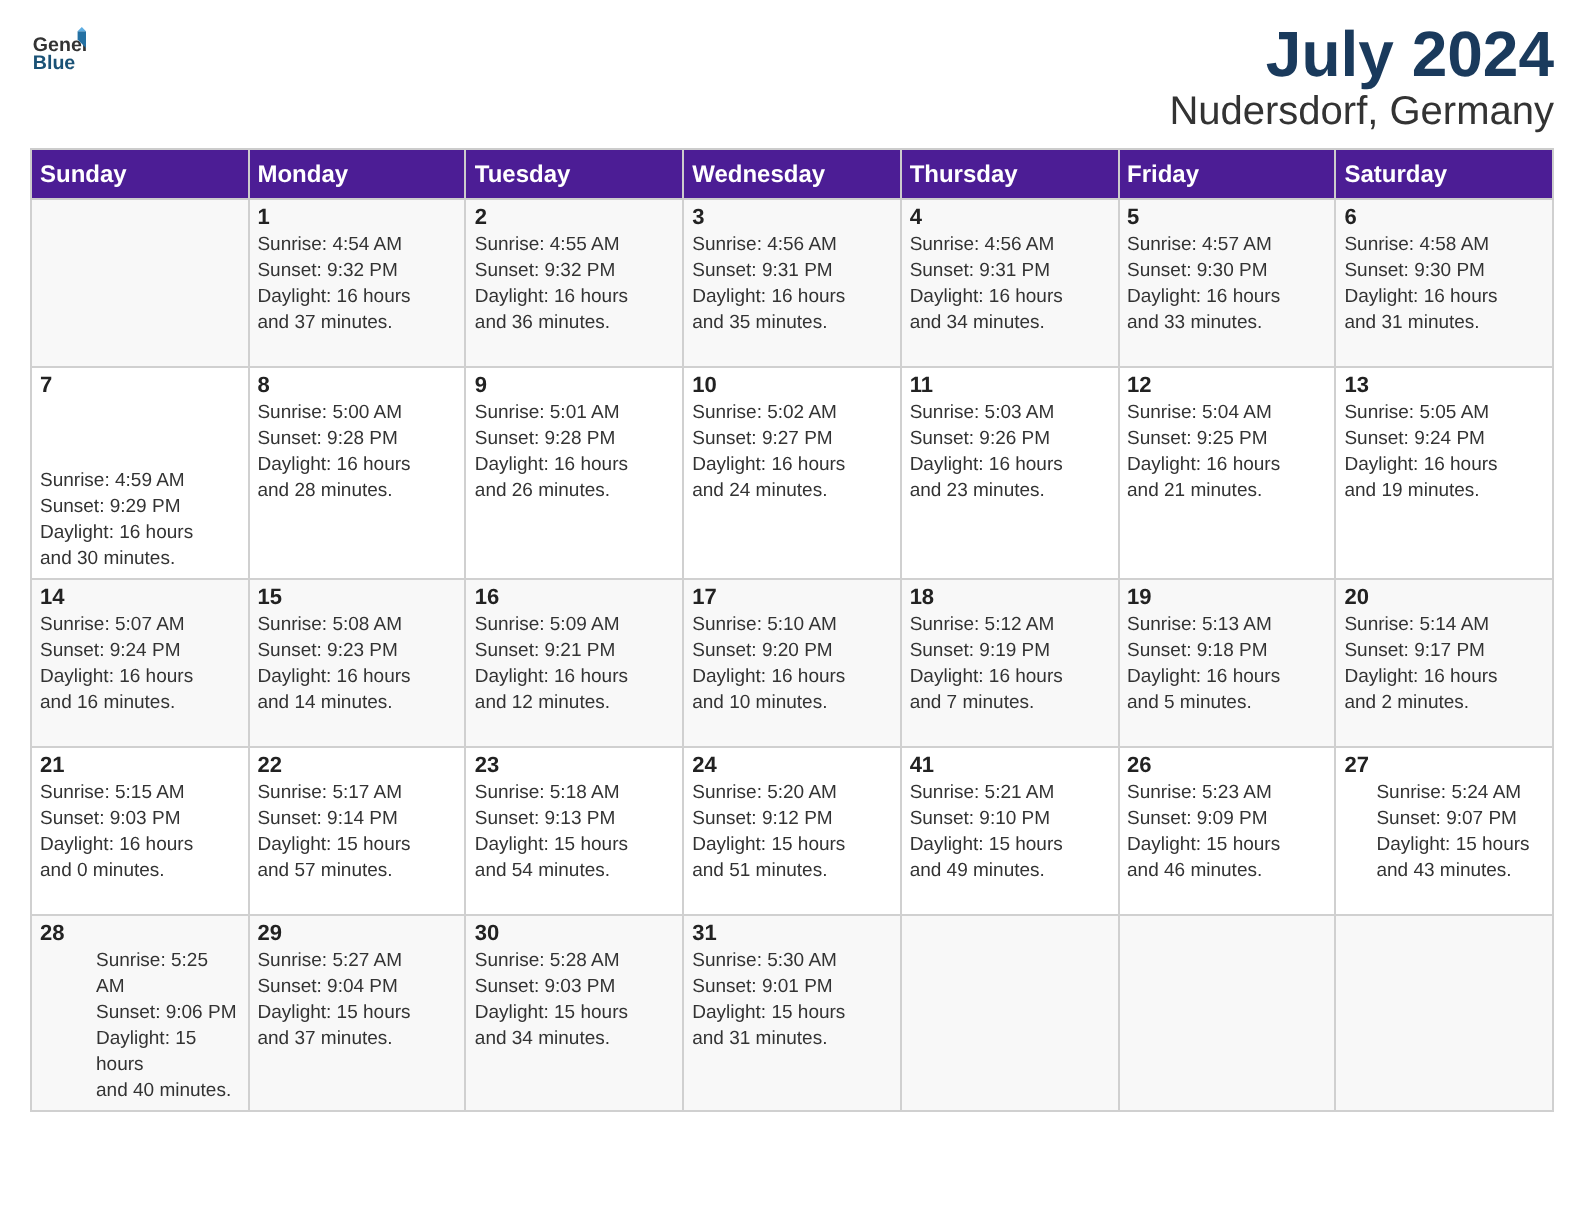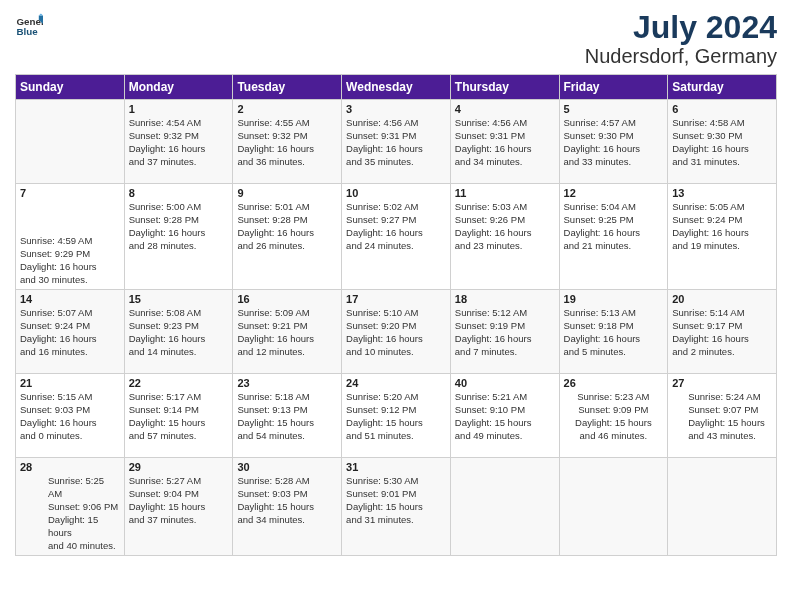--- a/index.html
+++ b/index.html
@@ -285,29 +285,29 @@
 and 54 minutes.</div>
           </td>
           <td>
             <span class="day-number">24</span>
             <div class="day-info" style="white-space: pre-line;">Sunrise: 5:20 AM
 Sunset: 9:12 PM
 Daylight: 15 hours
 and 51 minutes.</div>
           </td>
           <td>
-            <span class="day-number">40</span>
+            <span class="day-number">41</span>
             <div class="day-info" style="white-space: pre-line;">Sunrise: 5:21 AM
 Sunset: 9:10 PM
 Daylight: 15 hours
 and 49 minutes.</div>
           </td>
           <td>
             <span class="day-number">26</span>
-            <div class="day-info" style="white-space: pre-line; text-align: center;">Sunrise: 5:23 AM
+            <div class="day-info" style="white-space: pre-line;">Sunrise: 5:23 AM
 Sunset: 9:09 PM
 Daylight: 15 hours
 and 46 minutes.</div>
           </td>
           <td>
             <span class="day-number">27</span>
             <div class="day-info" style="white-space: pre-line; margin-left: 16px;">Sunrise: 5:24 AM
 Sunset: 9:07 PM
 Daylight: 15 hours
 and 43 minutes.</div>

